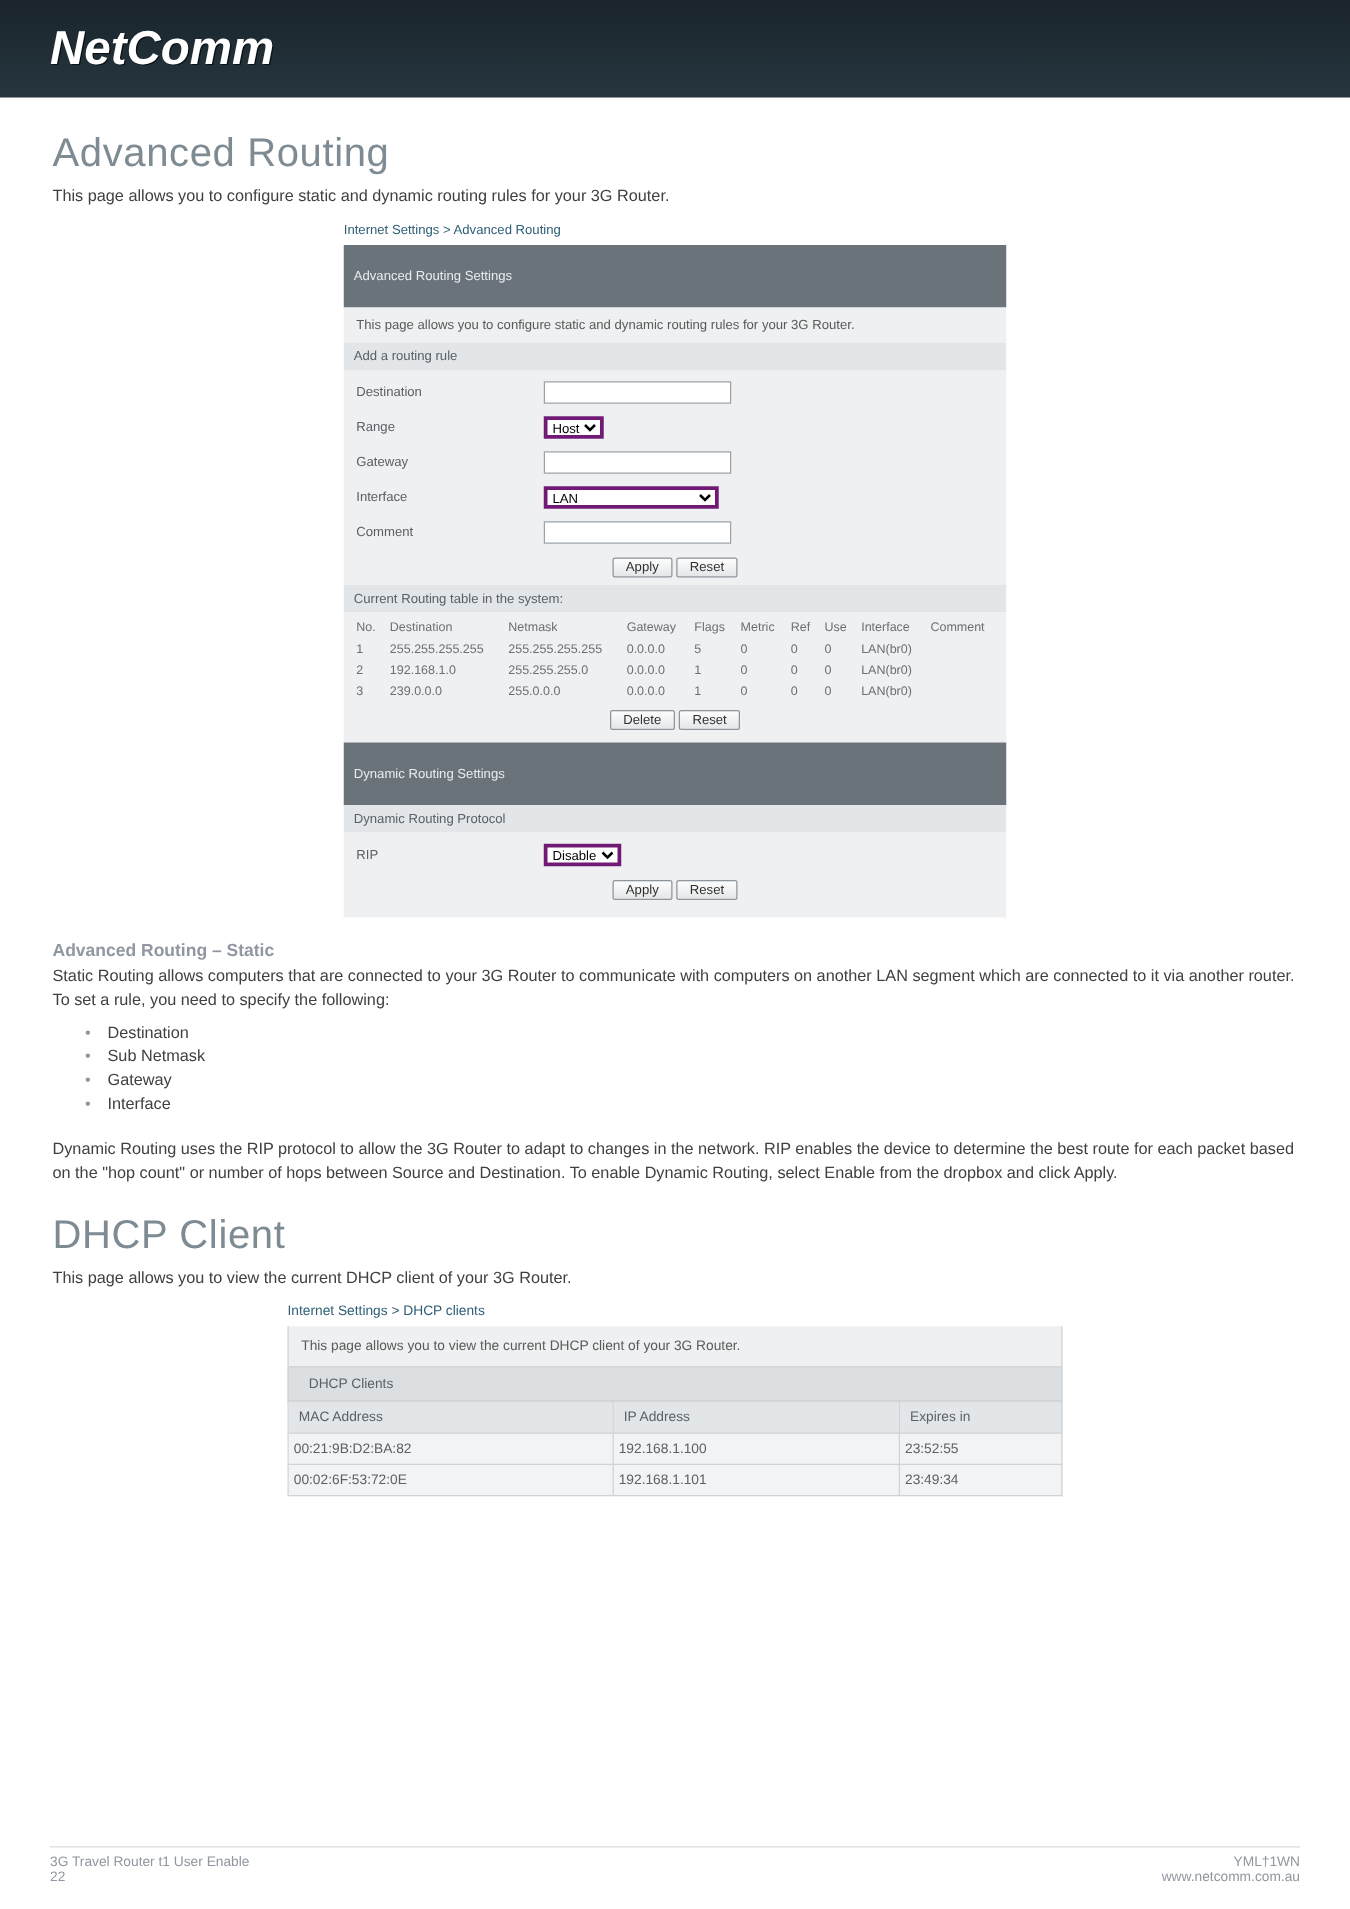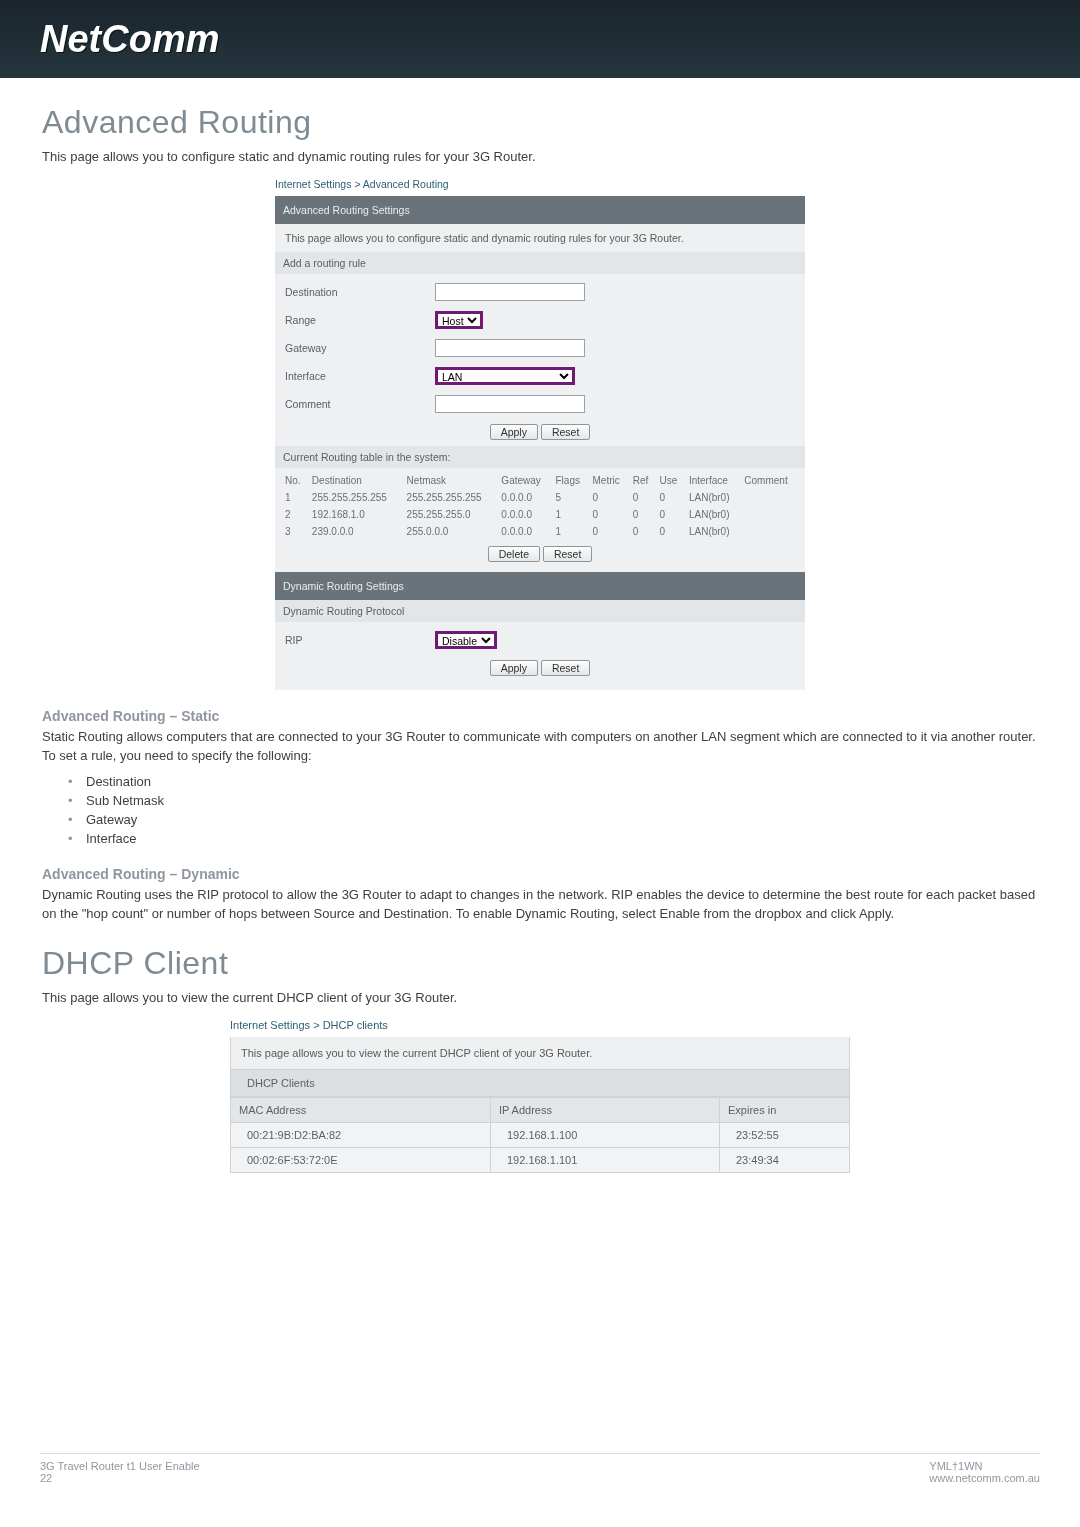--- a/index.html
+++ b/index.html
@@ -45,21 +45,21 @@
     font-size: 10.5px;
   }
   .panel .crumb {
     color: #2f5f76;
     font-size: 10.5px;
     margin-bottom: 6px;
   }
   .panel .bar {
     background: #6b737a;
     color: #e9ecee;
-    padding: 8px 8px;
+    padding: 19px 8px;
     font-size: 10.5px;
   }
   .panel .pale {
     background: #eef0f1;
     padding: 8px 10px;
     color: #5a5a5a;
   }
   .panel .row {
     display: flex;
     align-items: center;
@@ -170,41 +170,41 @@
   .dhcp-panel table th {
     background: #e3e6e8;
     border: 1px solid #cfd3d6;
     padding: 6px 8px;
     text-align: left;
     font-weight: normal;
     color: #5b6167;
   }
   .dhcp-panel table td {
     border: 1px solid #cfd3d6;
-    padding: 6px 16px;
+    padding: 6px 4px;
     background: #f1f3f4;
     color: #5b6167;
   }
   .dhcp-head {
     background: #dcdfe2;
     border: 1px solid #cfd3d6;
     padding: 7px 16px;
     color: #5b6167;
   }
 
   .footer {
     border-top: 1px solid #d8dbde;
     margin: 280px 40px 0 40px;
     padding: 6px 0 12px 0;
     display: flex;
     justify-content: space-between;
     font-size: 11px;
     color: #9097a0;
   }
-  .footer .right { text-align: left; margin-left: 40px; }
+  .footer .right { text-align: right; margin-left: 40px; }
 </style>
 </head>
 <body>
 
 <div class="brand-bar">
   <div class="brand-logo">NetComm</div>
 </div>
 
 <div class="page">
 
@@ -322,21 +322,20 @@
 
   <div class="h4">Advanced Routing – Static</div>
   <p class="body-text">Static Routing allows computers that are connected to your 3G Router to communicate with computers on another LAN segment which are connected to it via another router. To set a rule, you need to specify the following:</p>
   <ul class="blist">
     <li>Destination</li>
     <li>Sub Netmask</li>
     <li>Gateway</li>
     <li>Interface</li>
   </ul>
 
-  <div class="h4">Advanced Routing – Dynamic</div>
   <p class="body-text">Dynamic Routing uses the RIP protocol to allow the 3G Router to adapt to changes in the network. RIP enables the device to determine the best route for each packet based on the "hop count" or number of hops between Source and Destination. To enable Dynamic Routing, select Enable from the dropbox and click Apply.</p>
 
   <h1 class="section" style="margin-top:22px;">DHCP Client</h1>
   <p class="intro">This page allows you to view the current DHCP client of your 3G Router.</p>
 
   <div class="dhcp-panel">
     <div class="crumb">Internet Settings &gt; DHCP clients</div>
     <div class="pale">This page allows you to view the current DHCP client of your 3G Router.</div>
     <div class="dhcp-head">DHCP Clients</div>
     <table>

